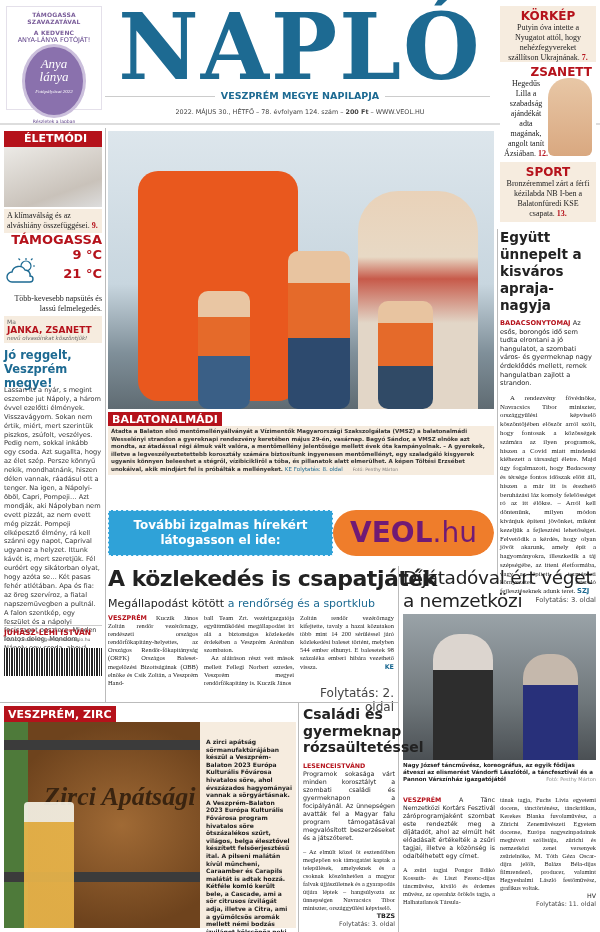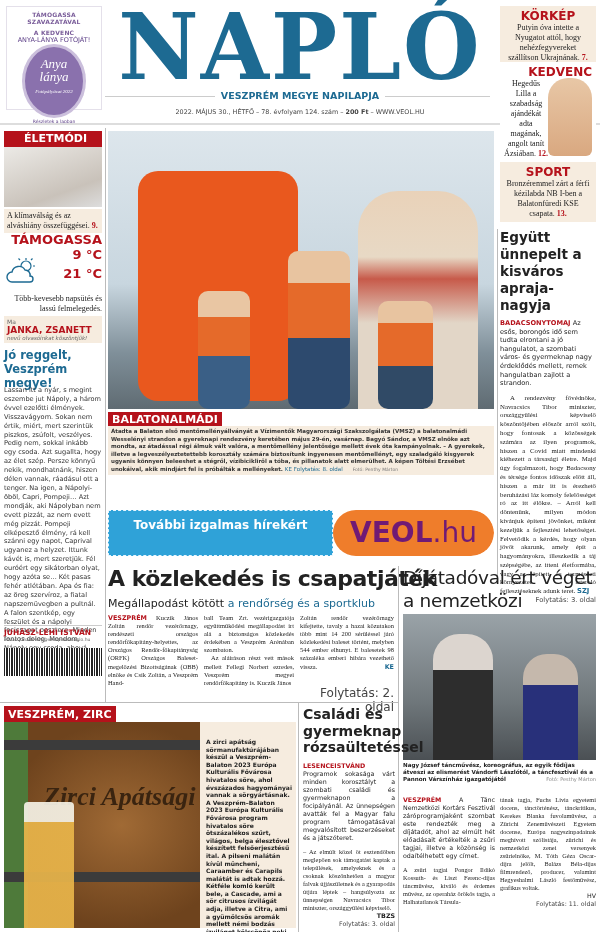--- a/index.html
+++ b/index.html
@@ -128,21 +128,21 @@
 <div id="dateline" class="abs sans">
   <span>2022. MÁJUS 30., HÉTFŐ – 78. évfolyam 124. szám – </span><b>200 Ft</b><span> – WWW.VEOL.HU</span>
 </div>
 <div id="hr2" class="abs"></div>
 
 <div class="teaser" style="top:6px">
   <h3>KÖRKÉP</h3>
   <p><span>Putyin óva intette a Nyugatot attól, hogy nehézfegyvereket szállítson Ukrajnának.</span> <b>7.</b></p>
 </div>
 <div class="teaser" id="mag">
-  <h3>KEDVENC</h3>
+  <h3>ZSANETT</h3>
   <div class="face"></div>
   <p><span>Hegedűs Lilla a szabadság ajándékát adta magának, angolt tanít Ázsiában.</span> <b>12.</b></p>
 </div>
 <div class="teaser" style="top:162px">
   <h3>SPORT</h3>
   <p><span>Bronzéremmel zárt a férfi kézilabda NB I-ben a Balatonfüredi KSE csapata.</span> <b>13.</b></p>
 </div>
 
 <div id="lifehd" class="abs sans">ÉLETMÓDI</div>
 <div id="lifeimg" class="abs"></div>
@@ -184,20 +184,21 @@
 <div id="maintxt" class="abs">
   <span>Átadta a Balaton első mentőmellényállványát a Vízimentők Magyarországi Szakszolgálata (VMSZ) a balatonalmádi Wesselényi strandon a gyereknapi rendezvény keretében május 29-én, vasárnap. Bagyó Sándor, a VMSZ elnöke azt mondta, az átadással régi álmuk vált valóra, a mentőmellény jelentősége mellett évek óta kampányolnak. – A gyerekek, illetve a legveszélyeztetettebb korosztály számára biztosítunk ingyenesen mentőmellényt, egy szaladgáló kisgyerek ugyanis könnyen beleeshet a stégről, vízibicikliről a tóba, és pillanatok alatt elmerülhet. A képen Töltési Erzsébet unokáival, akik mindjárt fel is próbálták a mellényeket.</span>
   <span class="ke">KE</span>
   <span class="ke">Folytatás: 8. oldal</span>
   <span class="foto">Fotó: Penthy Márton</span>
 </div>
 
 <div id="banner" class="abs">
   <div id="banL">
     <div>További izgalmas hírekért</div>
+    <div>látogasson el ide:</div>
   </div>
   <div id="banR"><b>VEOL</b><span>.hu</span></div>
 </div>
 
 <div id="vline2" class="abs"></div>
 <div id="artR" class="abs">
   <h2>Együtt ünnepelt a kisváros apraja-nagyja</h2>
   <div class="lead"><b>BADACSONYTOMAJ</b> <span>Az esős, borongós idő sem tudta elrontani a jó hangulatot, a szombati város- és gyermeknap nagy érdeklődés mellett, remek hangulatban zajlott a strandon.</span></div>
   <div class="body"><span>A rendezvény fővédnöke, Navracsics Tibor miniszter, országgyűlési képviselő köszöntőjében először arról szólt, hogy fontosak a közösségek számára az ilyen programok, hiszen a Covid miatt mindenki kiéhezett a társasági életre. Majd úgy fogalmazott, hogy Badacsony és térsége fontos időszak előtt áll, hiszen a már itt is érezhető beruházási láz komoly felelősséget ró az itt élőkre. – Arról kell döntenünk, milyen módon kívánjuk építeni jövőnket, miként kezeljük a fejlesztési lehetőséget. Felvetődik a kérdés, hogy olyan jövőt akarunk, amely épít a hagyományokra, illeszkedik a táj szépségébe, az itteni életformába, vagy az épített és természeti környezetet letaroló fejlesztéseknek adunk teret.</span> <b class="sans" style="color:#1d6a92">SZJ</b></div>
   <div class="cont">Folytatás: 3. oldal</div>

